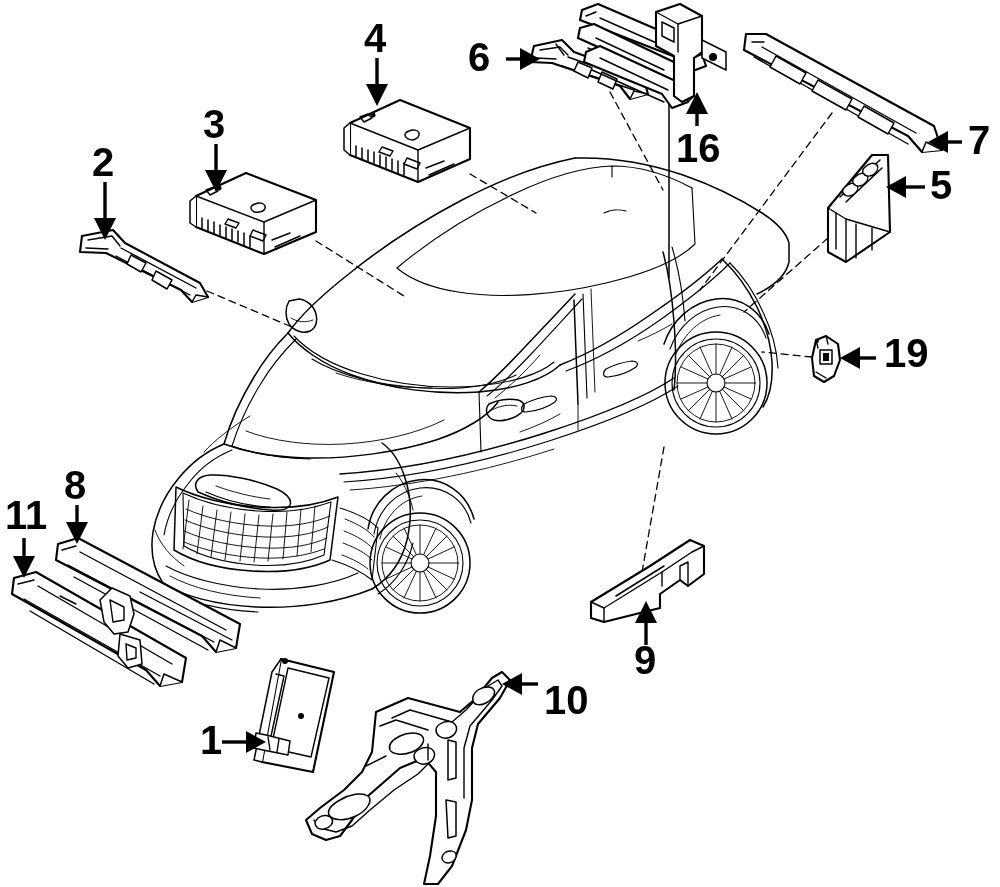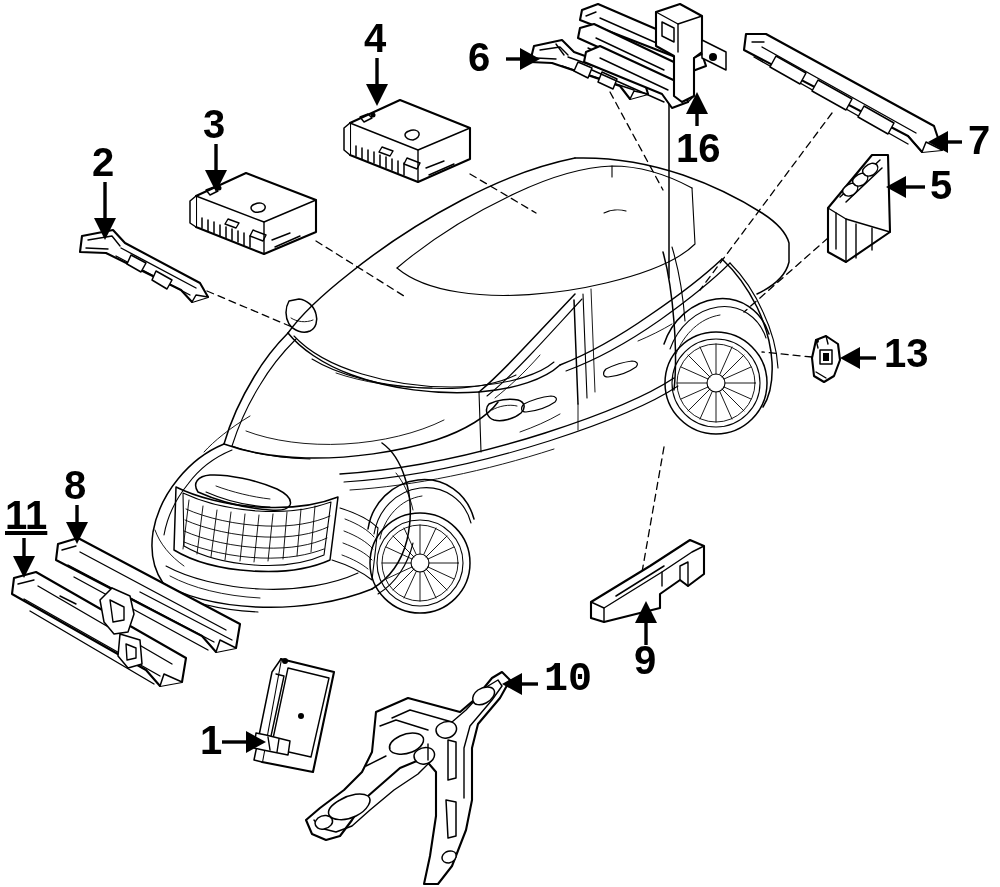--- a/index.html
+++ b/index.html
@@ -537,21 +537,21 @@
   <div class="callout-num" style="left:930px; top:165px;">5</div>
 
   <div class="callout-num" style="left:468px; top:37px;">6</div>
 
   <div class="callout-num" style="left:968px; top:120px;">7</div>
 
   <div class="callout-num" style="left:64px; top:465px;">8</div>
 
   <div class="callout-num" style="left:634px; top:640px;">9</div>
 
-  <div class="callout-num" style="left:544px; top:660px;font-family:Liberation Mono, monospace;">10</div>
-
-  <div class="callout-num" style="left:5px; top:495px;text-decoration:underline;">11</div>
+  <div class="callout-num" style="left:544px; top:680px;">10</div>
+
+  <div class="callout-num" style="left:5px; top:495px;">11</div>
 
   <div class="callout-num" style="left:676px; top:128px;">16</div>
 
-  <div class="callout-num" style="left:884px; top:333px;">13</div>
+  <div class="callout-num" style="left:884px; top:333px;">19</div>
 
 </div>
 
 </body></html>

